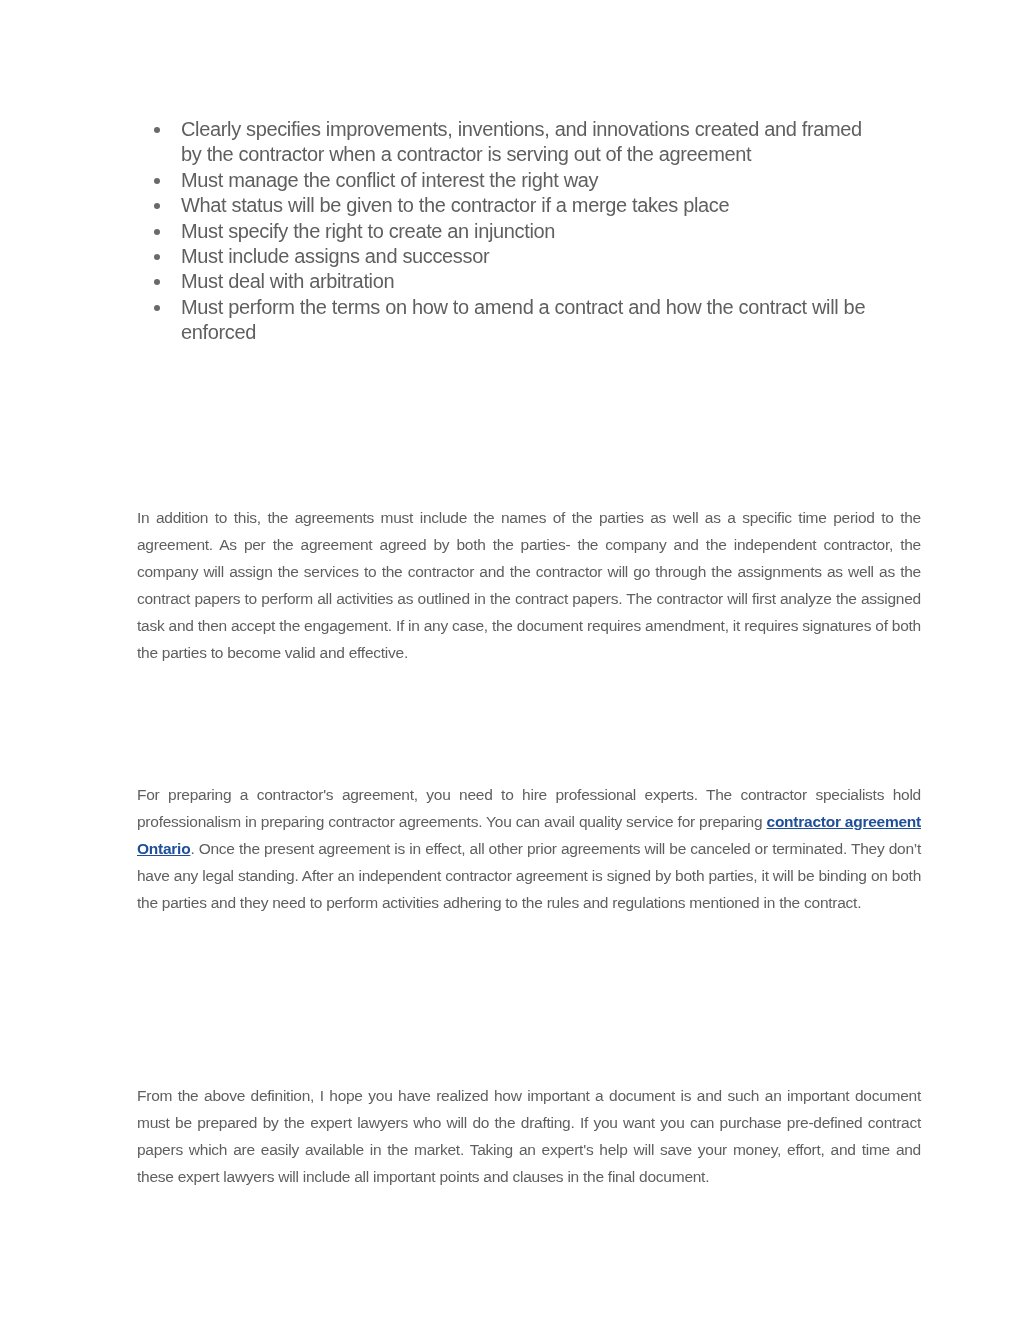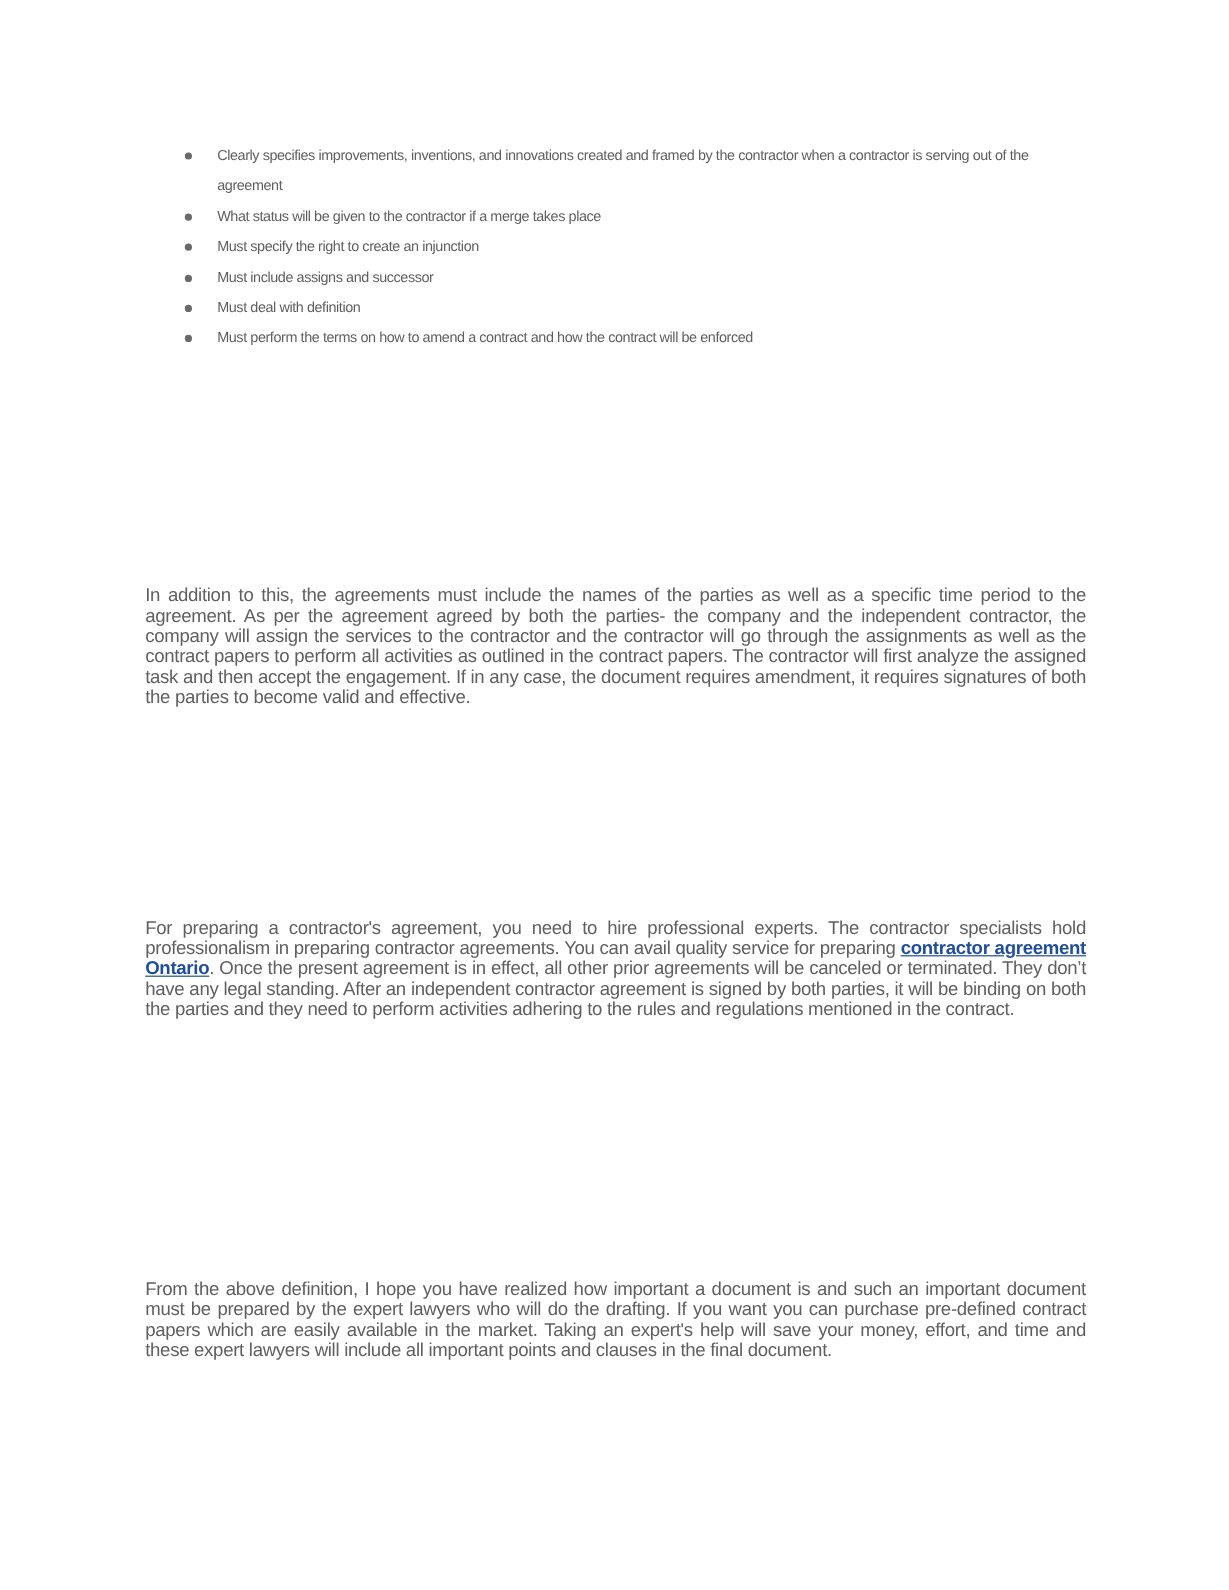--- a/index.html
+++ b/index.html
@@ -4,51 +4,52 @@
 <style>
   html, body { margin: 0; padding: 0; background: #ffffff; }
   body {
     width: 1024px; height: 1325px; position: relative; overflow: hidden;
     font-family: "Liberation Sans", sans-serif;
     color: #5f5f5f;
   }
   .bullets {
     position: absolute; left: 148px; top: 117px; width: 720px;
     list-style: none; margin: 0; padding: 0;
-    font-size: 12px; letter-spacing: -0.35px;
+    font-size: 20px; letter-spacing: -0.35px;
   }
   .bullets li {
     position: relative; padding-left: 33px; line-height: 25.4px;
   }
   .bullets li .dot {
     position: absolute; left: 6px; top: 10px; width: 6px; height: 6px;
     border-radius: 50%; background: #6a6a6a;
   }
   .bullets li.multi { line-height: 25.4px; }
   .para {
     position: absolute; left: 121px; width: 784px;
-    font-size: 15.5px; line-height: 17px; text-align: justify;
-    letter-spacing: -0.25px; margin: 0;
+    font-size: 15.5px; line-height: 27px; text-align: justify;
+    letter-spacing: -0.25px; margin: 16px;
   }
   .p1 { top: 488px; }
   .p2 { top: 765px; }
   .p3 { top: 1066px; }
   a.link {
     color: #1f4e9a; font-weight: bold; text-decoration: underline;
   }
 </style>
 </head>
 <body>
 
 <ul class="bullets">
   <li class="multi"><span class="dot"></span><span>Clearly specifies improvements, inventions, and innovations created and framed by the contractor when a contractor is serving out of the agreement</span></li>
+  <li><span class="dot"></span><span>Must manage the conflict of interest the right way</span></li>
   <li><span class="dot"></span><span>What status will be given to the contractor if a merge takes place</span></li>
   <li><span class="dot"></span><span>Must specify the right to create an injunction</span></li>
   <li><span class="dot"></span><span>Must include assigns and successor</span></li>
-  <li><span class="dot"></span><span>Must deal with definition</span></li>
+  <li><span class="dot"></span><span>Must deal with arbitration</span></li>
   <li><span class="dot"></span><span>Must perform the terms on how to amend a contract and how the contract will be enforced</span></li>
 </ul>
 
 <p class="para p1">In addition to this, the agreements must include the names of the parties as well as a specific time  period to the agreement. As per the agreement agreed by both the parties- the company and the  independent contractor, the company will assign the services to the contractor and the contractor will go  through the assignments as well as the contract papers to perform all activities as outlined in the  contract papers. The contractor will first analyze the assigned task and then accept the engagement. If in  any case, the document requires amendment, it requires signatures of both the parties to become valid  and effective.</p>
 
 <p class="para p2"><span>For preparing a contractor's agreement, you need to hire professional experts. The contractor specialists hold professionalism in preparing contractor agreements. You can avail quality service for preparing </span><a class="link" href="#">contractor agreement Ontario</a><span>. Once the present agreement is in effect, all other prior agreements will  be canceled or terminated. They don’t have any legal standing. After an independent contractor  agreement is signed by both parties, it will be binding on both the parties and they need to perform  activities adhering to the rules and regulations mentioned in the contract.</span></p>
 
 <p class="para p3">From the above definition, I hope you have realized how important a document is and such an important document must be prepared by the expert lawyers who will do the drafting. If you want you can  purchase pre-defined contract papers which are easily available in the market. Taking an expert's help  will save your money, effort, and time and these expert lawyers will include all important points and  clauses in the final document.</p>
 
 </body></html>

